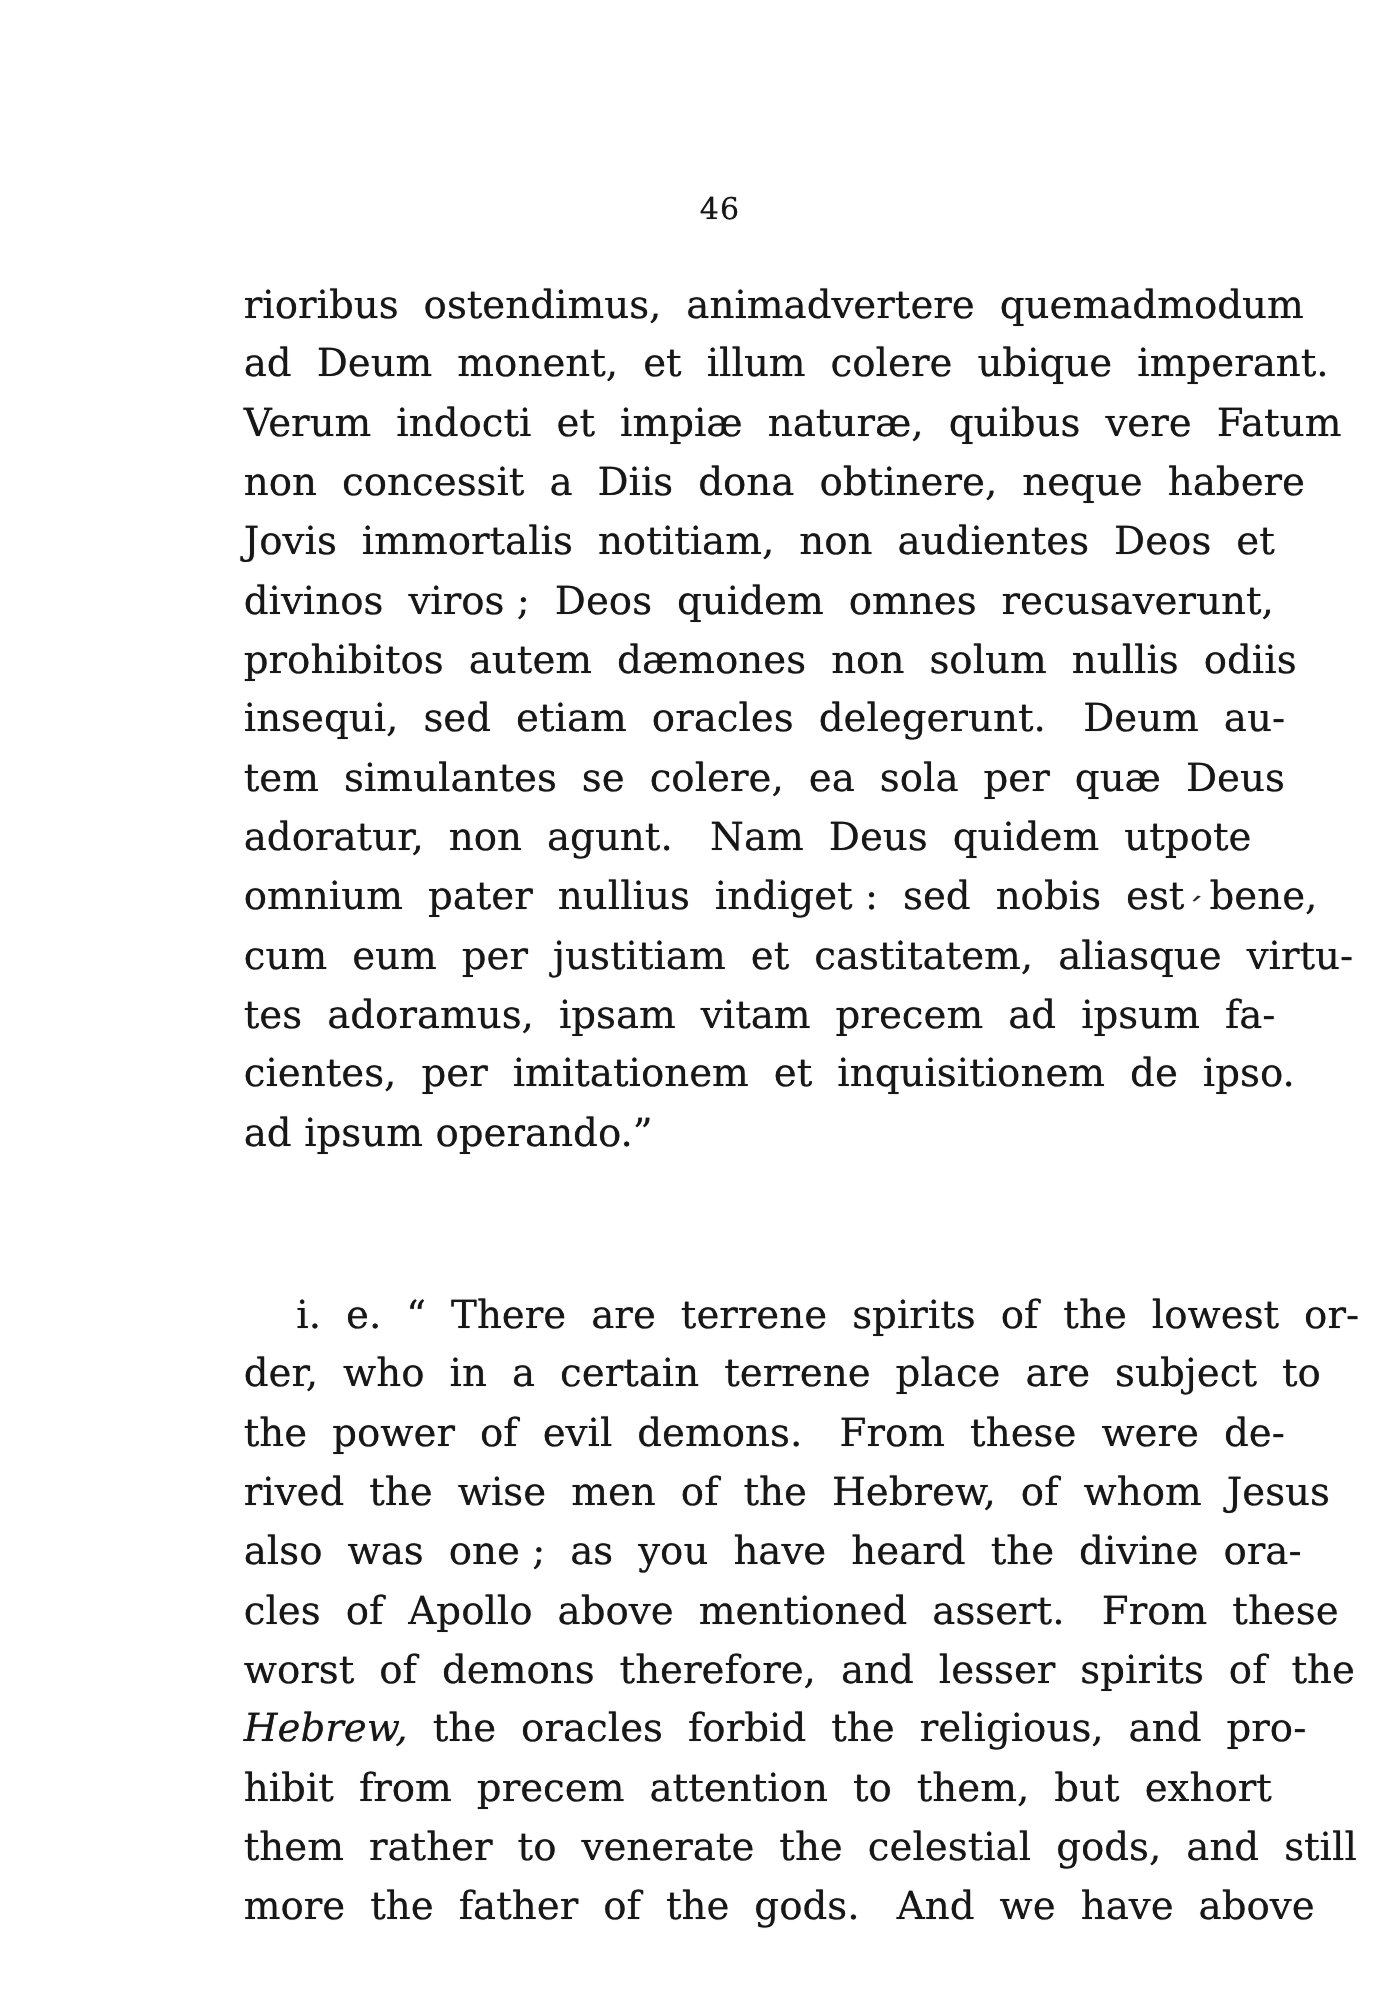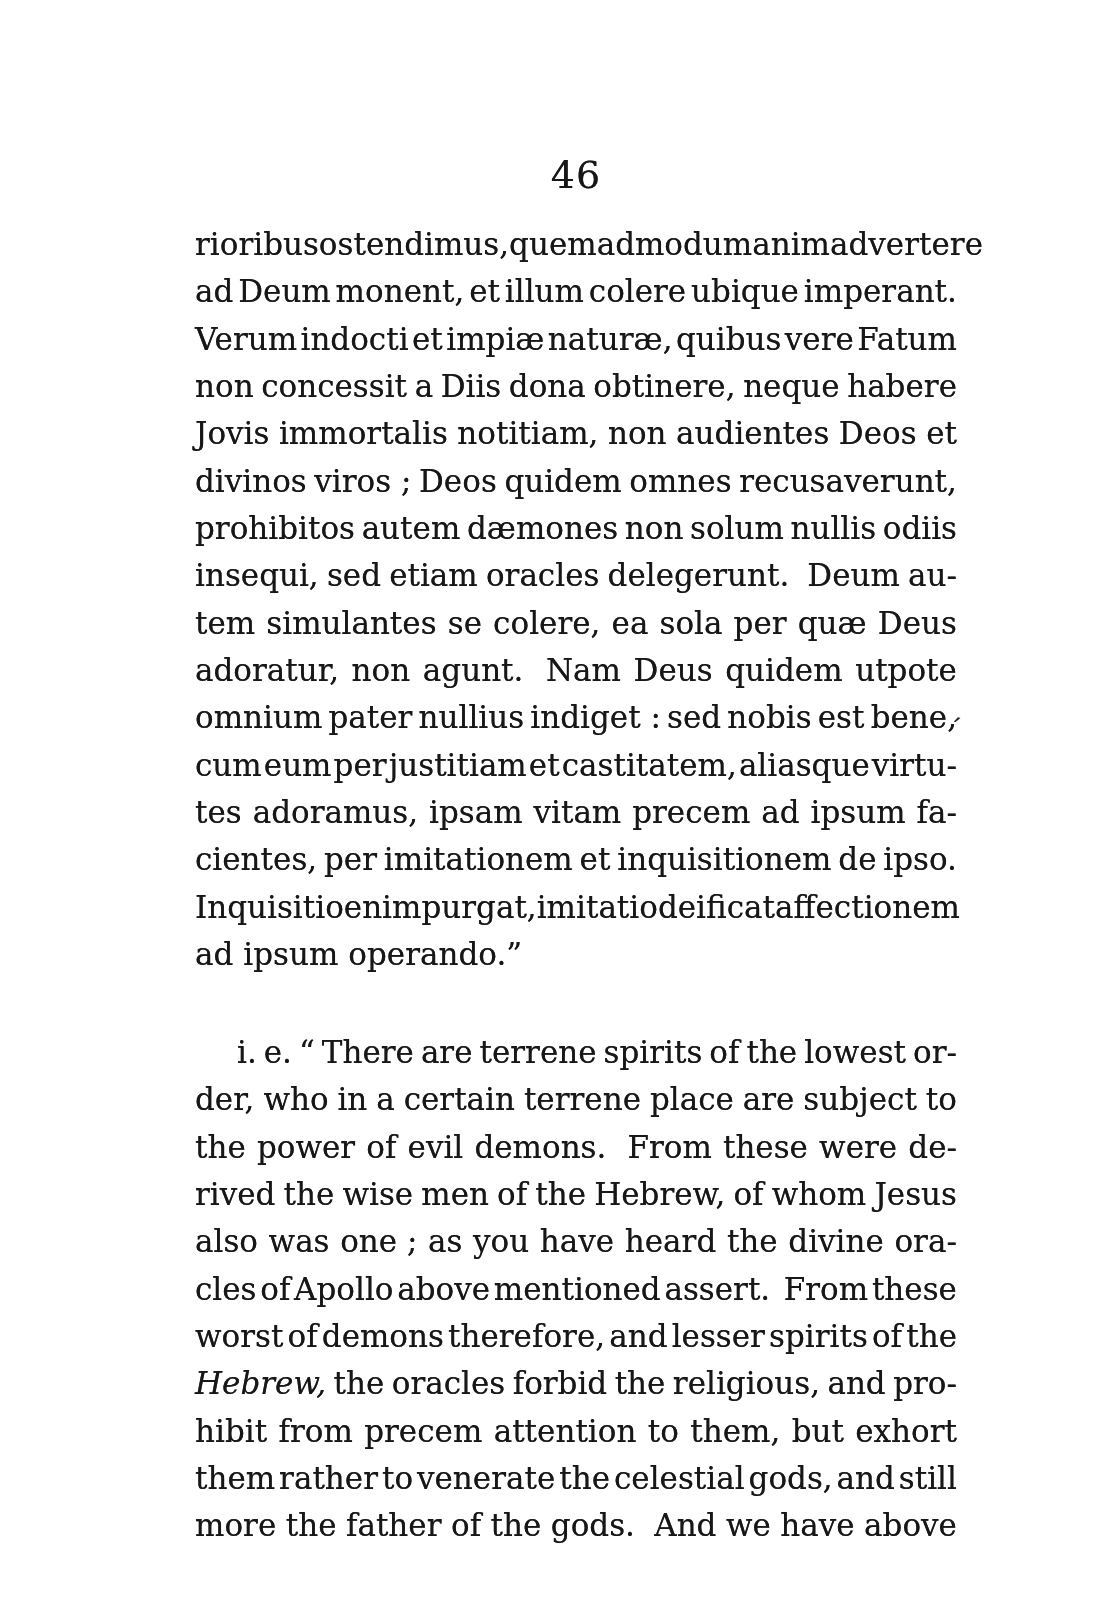--- a/index.html
+++ b/index.html
@@ -9,61 +9,60 @@
     font-family:"DejaVu Serif", serif;
     color:#171717;
   }
   .sheet{
     position:relative;width:1098px;height:1600px;
     background:#ffffff;overflow:hidden;
     text-shadow:0 0 0.6px rgba(20,20,20,0.75);
   }
   .pageno{
     position:absolute;top:153px;left:195px;width:762px;
-    text-align:center;font-size:38px;letter-spacing:1px;
+    text-align:center;font-size:24px;letter-spacing:1px;
   }
   .para{position:absolute;left:195px;width:762px;}
   .para-latin{top:226px;}
   .para-english{top:1034px;}
   .jline{
     height:47.35px;
-    display:flex;justify-content:space-between;align-items:baseline;
-    font-size:31px;white-space:pre;
+    display:flex;justify-content:flex-start;align-items:baseline;
+    font-size:31px;white-space:pre;gap:20px;
   }
   .jline.short{justify-content:flex-start;gap:10px;}
   .jline.indent{padding-left:42px;}
   .it{font-style:italic;}
   .stray{
     position:absolute;left:948px;top:714px;
     font-size:26px;color:#2a2a2a;transform:rotate(8deg);
   }
 </style>
 </head>
 <body>
 
 <div class="sheet">
 
   <div class="pageno">46</div>
 
   <div class="para para-latin">
-    <div class="jline"><span>rioribus</span><span>ostendimus,</span><span>quemadmodum</span><span>animadvertere</span></div>
+    <div class="jline"><span>rioribus</span><span>ostendimus,</span><span>animadvertere</span><span>quemadmodum</span></div>
     <div class="jline"><span>ad</span><span>Deum</span><span>monent,</span><span>et</span><span>illum</span><span>colere</span><span>ubique</span><span>imperant.</span></div>
     <div class="jline"><span>Verum</span><span>indocti</span><span>et</span><span>impiæ</span><span>naturæ,</span><span>quibus</span><span>vere</span><span>Fatum</span></div>
     <div class="jline"><span>non</span><span>concessit</span><span>a</span><span>Diis</span><span>dona</span><span>obtinere,</span><span>neque</span><span>habere</span></div>
     <div class="jline"><span>Jovis</span><span>immortalis</span><span>notitiam,</span><span>non</span><span>audientes</span><span>Deos</span><span>et</span></div>
     <div class="jline"><span>divinos</span><span>viros&nbsp;;</span><span>Deos</span><span>quidem</span><span>omnes</span><span>recusaverunt,</span></div>
     <div class="jline"><span>prohibitos</span><span>autem</span><span>dæmones</span><span>non</span><span>solum</span><span>nullis</span><span>odiis</span></div>
     <div class="jline"><span>insequi,</span><span>sed</span><span>etiam</span><span>oracles</span><span>delegerunt.&nbsp;</span><span>Deum</span><span>au-</span></div>
     <div class="jline"><span>tem</span><span>simulantes</span><span>se</span><span>colere,</span><span>ea</span><span>sola</span><span>per</span><span>quæ</span><span>Deus</span></div>
     <div class="jline"><span>adoratur,</span><span>non</span><span>agunt.&nbsp;</span><span>Nam</span><span>Deus</span><span>quidem</span><span>utpote</span></div>
     <div class="jline"><span>omnium</span><span>pater</span><span>nullius</span><span>indiget&nbsp;:</span><span>sed</span><span>nobis</span><span>est</span><span>bene,</span></div>
     <div class="jline"><span>cum</span><span>eum</span><span>per</span><span>justitiam</span><span>et</span><span>castitatem,</span><span>aliasque</span><span>virtu-</span></div>
     <div class="jline"><span>tes</span><span>adoramus,</span><span>ipsam</span><span>vitam</span><span>precem</span><span>ad</span><span>ipsum</span><span>fa-</span></div>
     <div class="jline"><span>cientes,</span><span>per</span><span>imitationem</span><span>et</span><span>inquisitionem</span><span>de</span><span>ipso.</span></div>
-    <div class="jline"><span>Inquisitio</span><span>enim</span><span>purgat,</span><span>imitatio</span><span>deificat</span><span>affectionem</span></div>
     <div class="jline short"><span>ad</span><span>ipsum</span><span>operando.”</span></div>
   </div>
 
   <div class="para para-english">
     <div class="jline indent"><span>i.</span><span>e.</span><span>“</span><span>There</span><span>are</span><span>terrene</span><span>spirits</span><span>of</span><span>the</span><span>lowest</span><span>or-</span></div>
     <div class="jline"><span>der,</span><span>who</span><span>in</span><span>a</span><span>certain</span><span>terrene</span><span>place</span><span>are</span><span>subject</span><span>to</span></div>
     <div class="jline"><span>the</span><span>power</span><span>of</span><span>evil</span><span>demons.&nbsp;</span><span>From</span><span>these</span><span>were</span><span>de-</span></div>
     <div class="jline"><span>rived</span><span>the</span><span>wise</span><span>men</span><span>of</span><span>the</span><span>Hebrew,</span><span>of</span><span>whom</span><span>Jesus</span></div>
     <div class="jline"><span>also</span><span>was</span><span>one&nbsp;;</span><span>as</span><span>you</span><span>have</span><span>heard</span><span>the</span><span>divine</span><span>ora-</span></div>
     <div class="jline"><span>cles</span><span>of</span><span>Apollo</span><span>above</span><span>mentioned</span><span>assert.&nbsp;</span><span>From</span><span>these</span></div>

